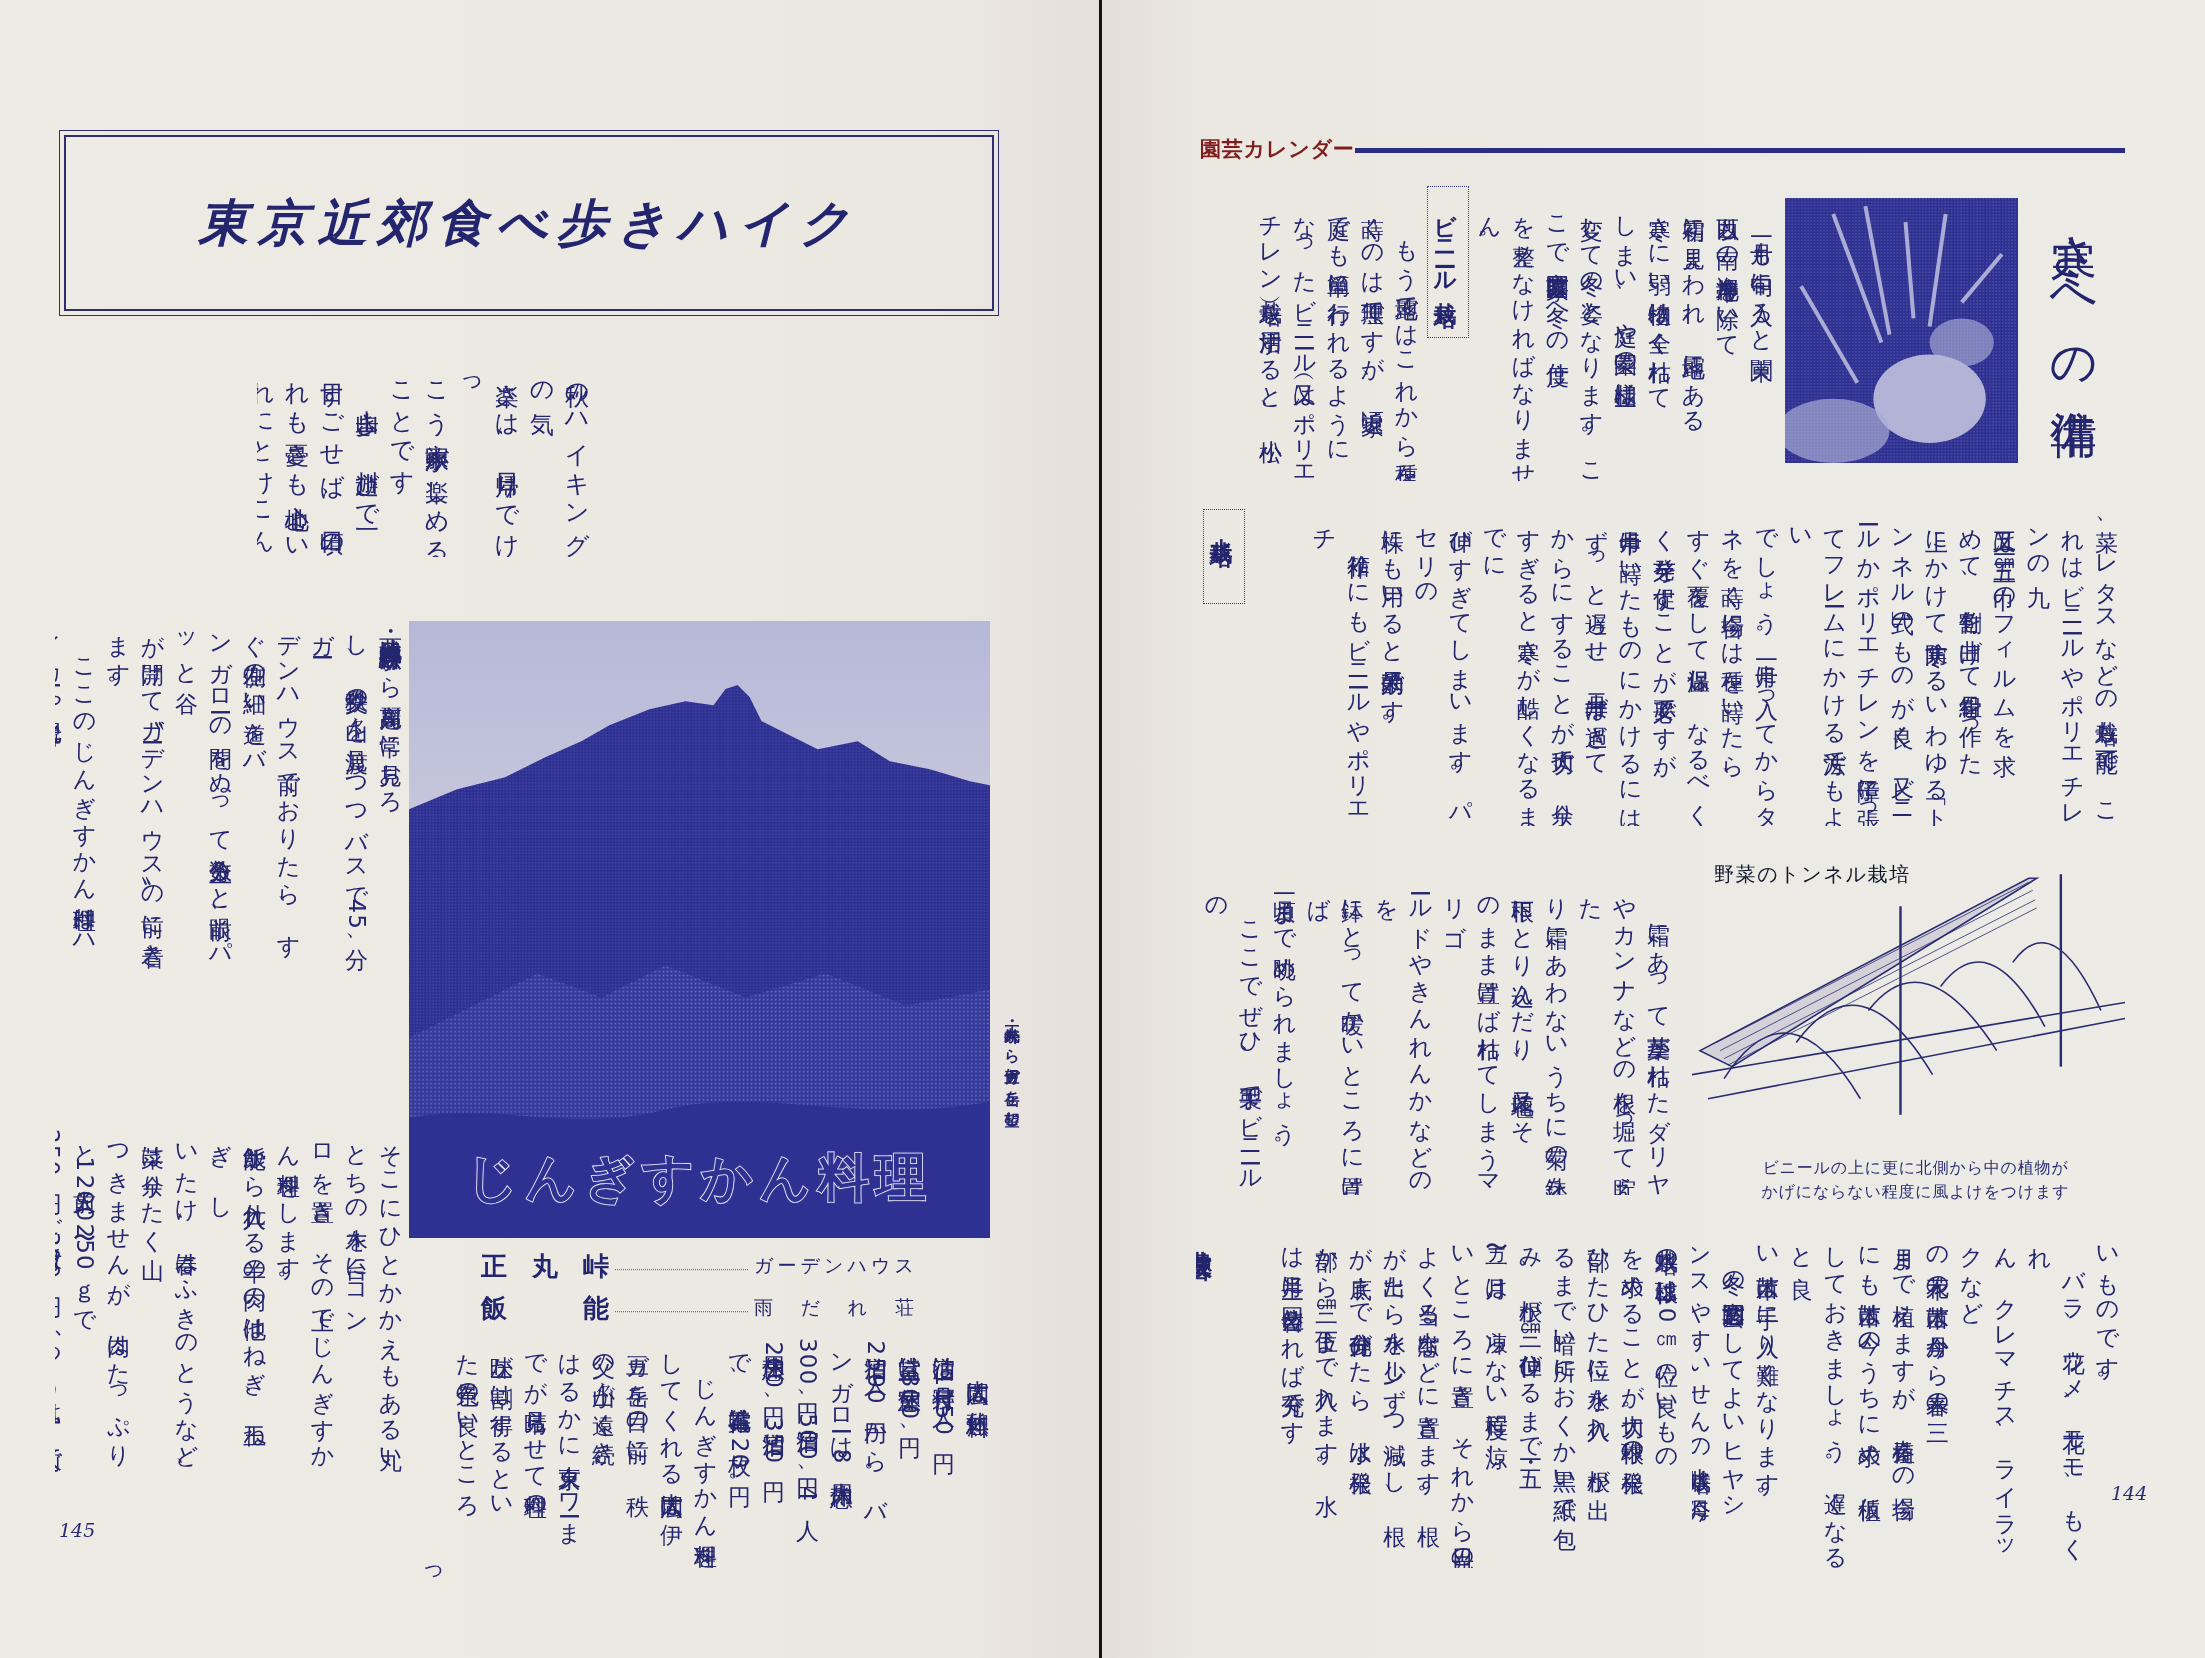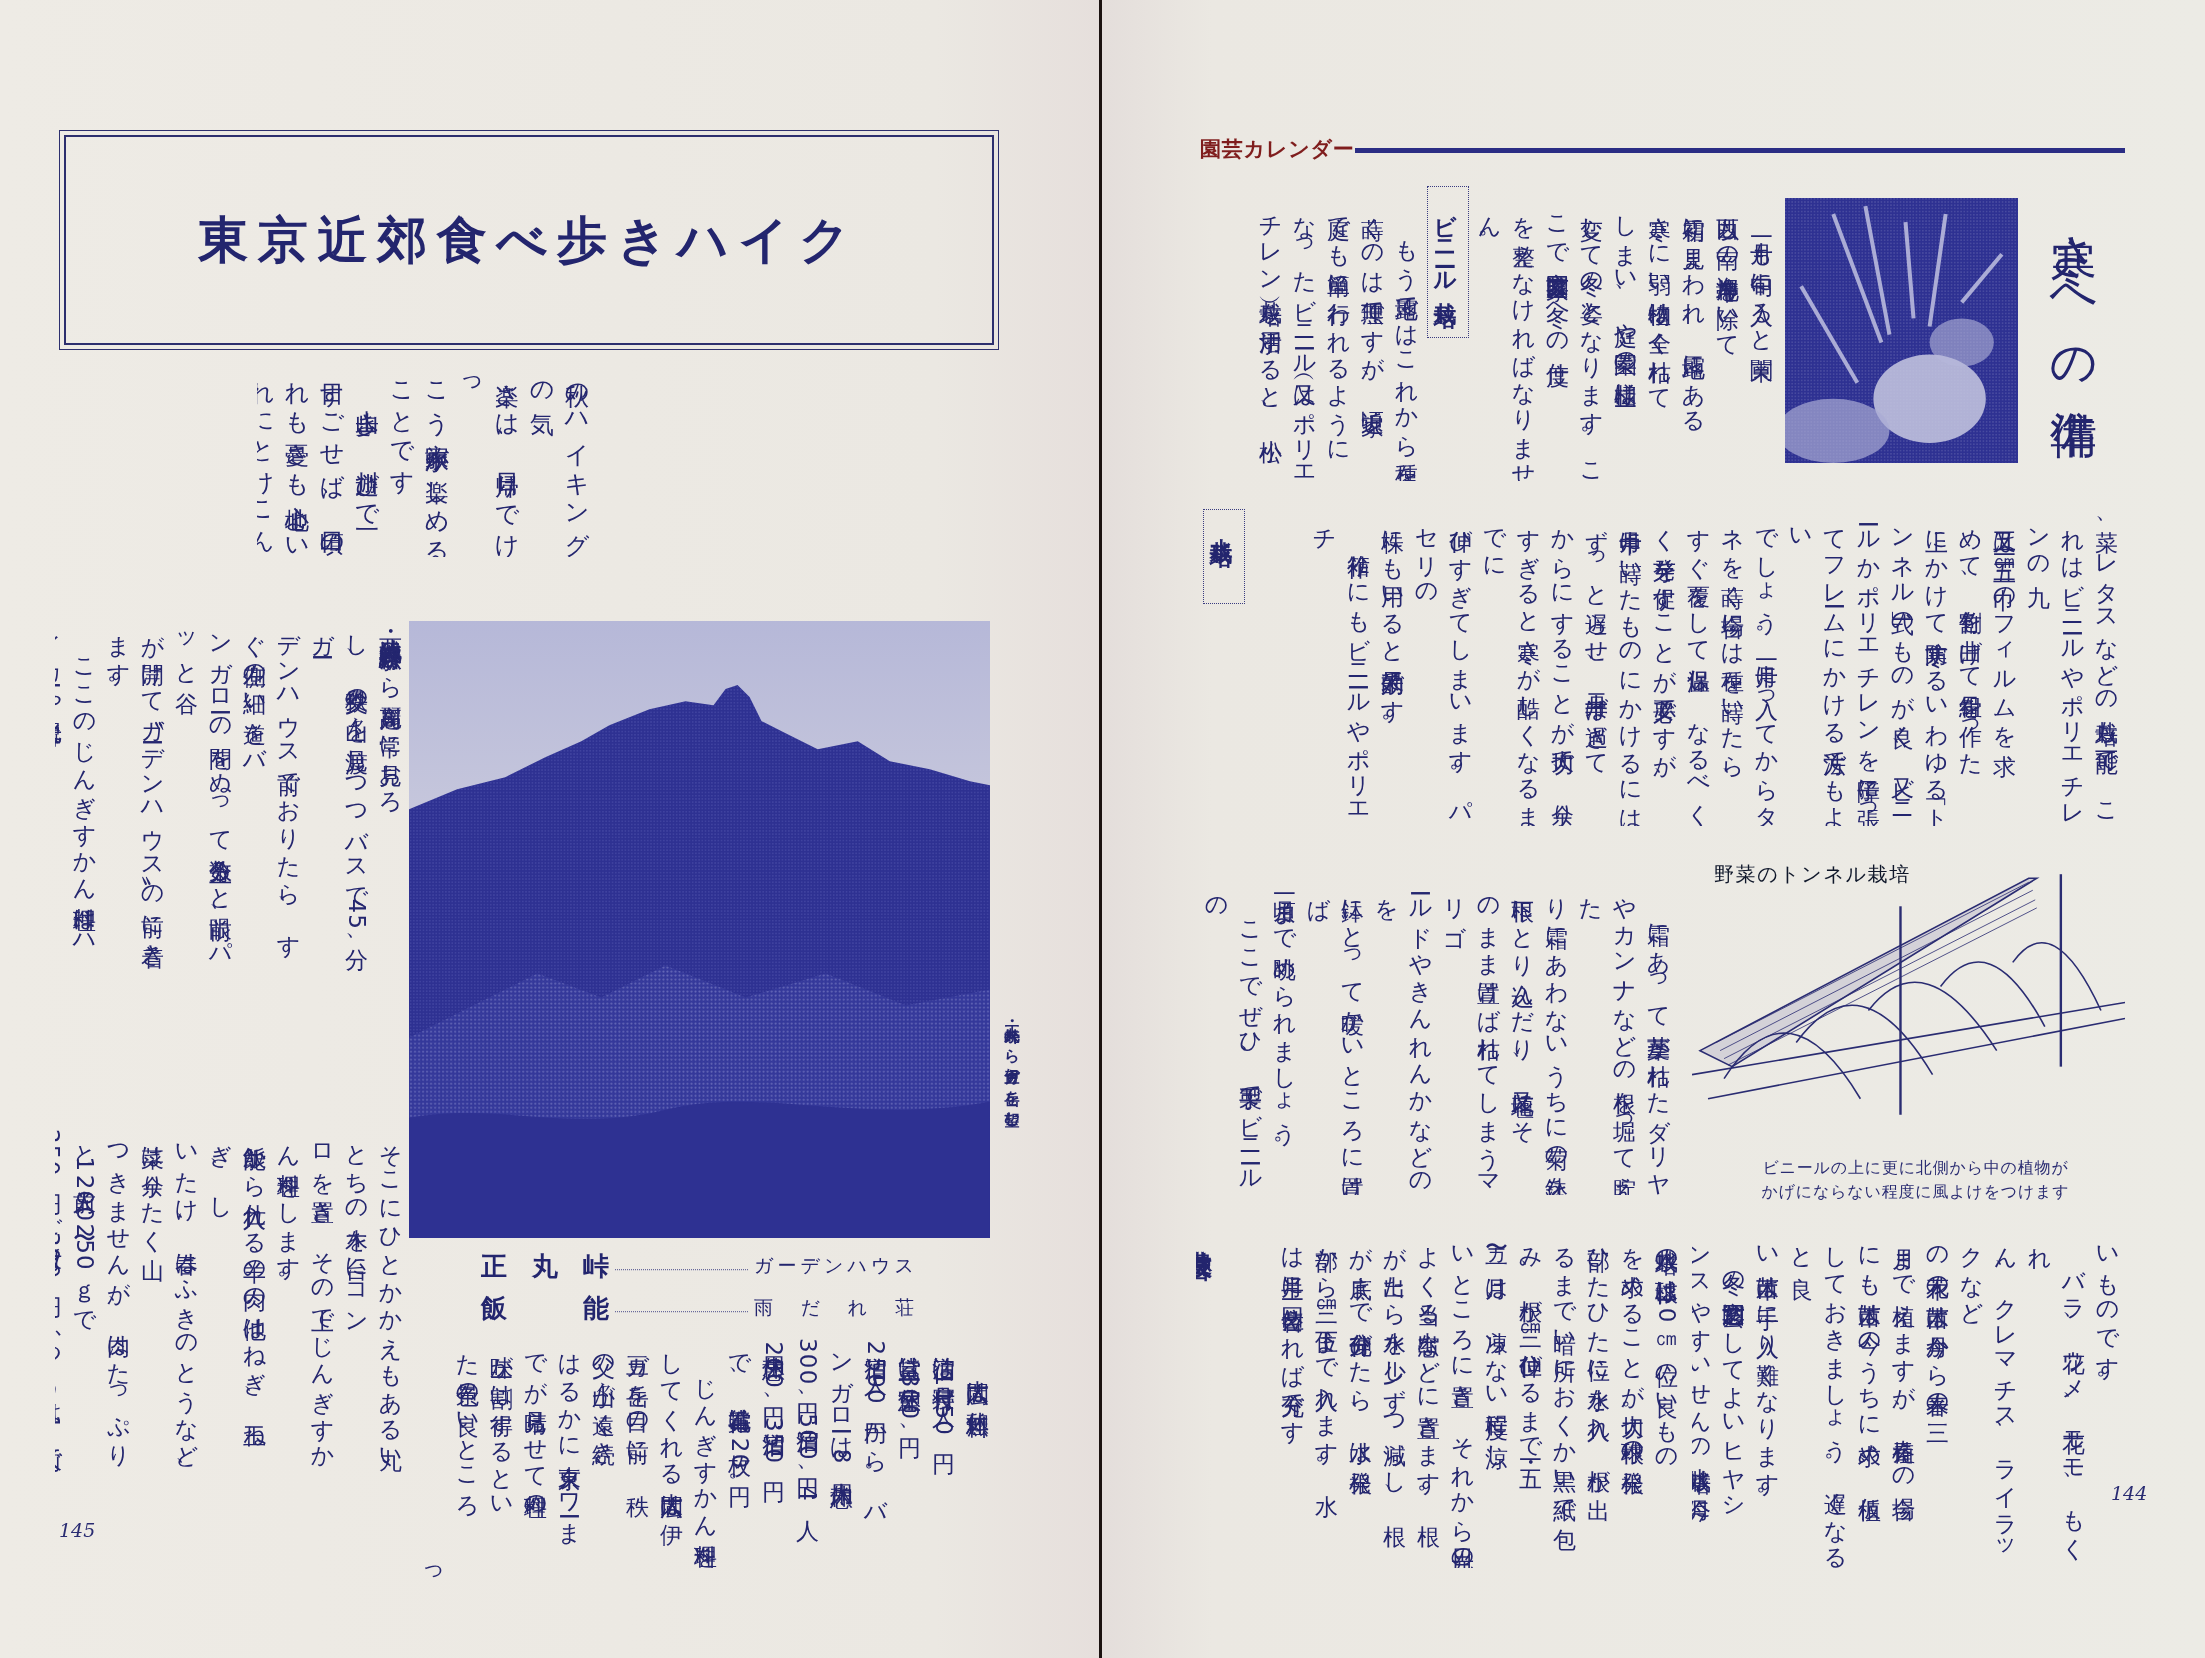--- a/index.html
+++ b/index.html
@@ -25,25 +25,26 @@
     font-family: "DejaVu Sans", sans-serif;
     color: #24266f;
     white-space: pre-line;
     overflow: hidden;
   }
   .body-text { font-size: 23px; line-height: 34px; letter-spacing: 1.2px; }
   .intro-text { font-size: 24px; line-height: 35px; letter-spacing: 2.4px; }
 
   
   .title-box {
-    left: 64px; top: 135px; width: 930px; height: 210px;
+    left: 64px; top: 135px; width: 930px; height: 176px;
     border: 2.4px solid #2d2f6e;
     outline: 0.8px solid #2d2f6e; outline-offset: 4px;
     display: flex; align-items: center; justify-content: center;
     box-sizing: border-box;
+    font-style: italic;
   }
   .title-box span {
     font-family: "DejaVu Serif", serif;
     font-weight: bold; font-size: 50px; letter-spacing: 9.6px; color: #23256e;
   }
 
   
   .photo {
     background:
       radial-gradient(circle at 0.8px 0.8px, rgba(255,255,255,0.12) 0.8px, transparent 1.2px) 0 0/3.2px 3.2px,
@@ -150,20 +151,23 @@
       </pattern>
       <pattern id="dots2" width="5" height="5" patternUnits="userSpaceOnUse">
         <rect width="5" height="5" fill="#363a9c"></rect>
         <circle cx="2.5" cy="2.5" r="1.2" fill="#7275c0"></circle>
       </pattern>
     </defs>
     <path d="M0,235 L60,210 L120,195 L170,170 L215,150 L250,130 L300,110 L345,100 L380,105 L395,85 L410,80 L425,95 L440,125 L470,140 L510,160 L560,150 L600,175 L650,185 L700,200 L725,205 L725,770 L0,770 Z" fill="url(#dots)"></path>
     <path d="M0,520 L80,480 L160,440 L240,470 L320,430 L420,470 L520,440 L620,480 L725,460 L725,770 L0,770 Z" fill="url(#dots2)" opacity="0.75"></path>
     <path d="M0,620 C120,600 200,640 320,610 C440,580 560,630 725,600 L725,770 L0,770 Z" fill="#2e3192"></path>
   </svg>
+  <div class="photo-title">
+    <span>じんぎすかん料理</span>
+  </div>
 </div>
 
 <div class="abs vtext photo-caption">・正丸峠から伊豆ガ岳を望む</div>
 
 <div class="abs venue-list">
   <div class="venue-row">
     <div class="venue-place">
       <span>正</span>
       <span>丸</span>
       <span>峠</span>

